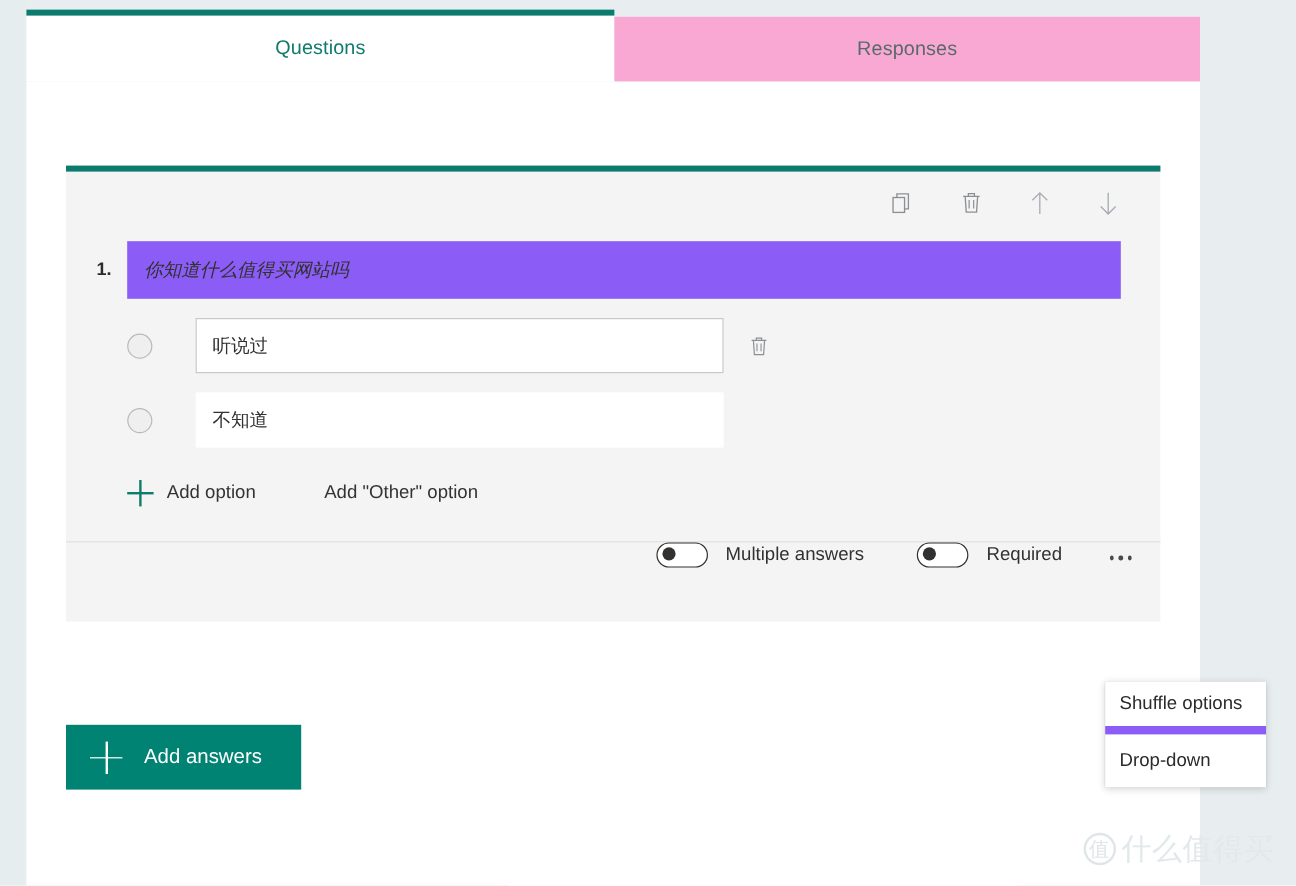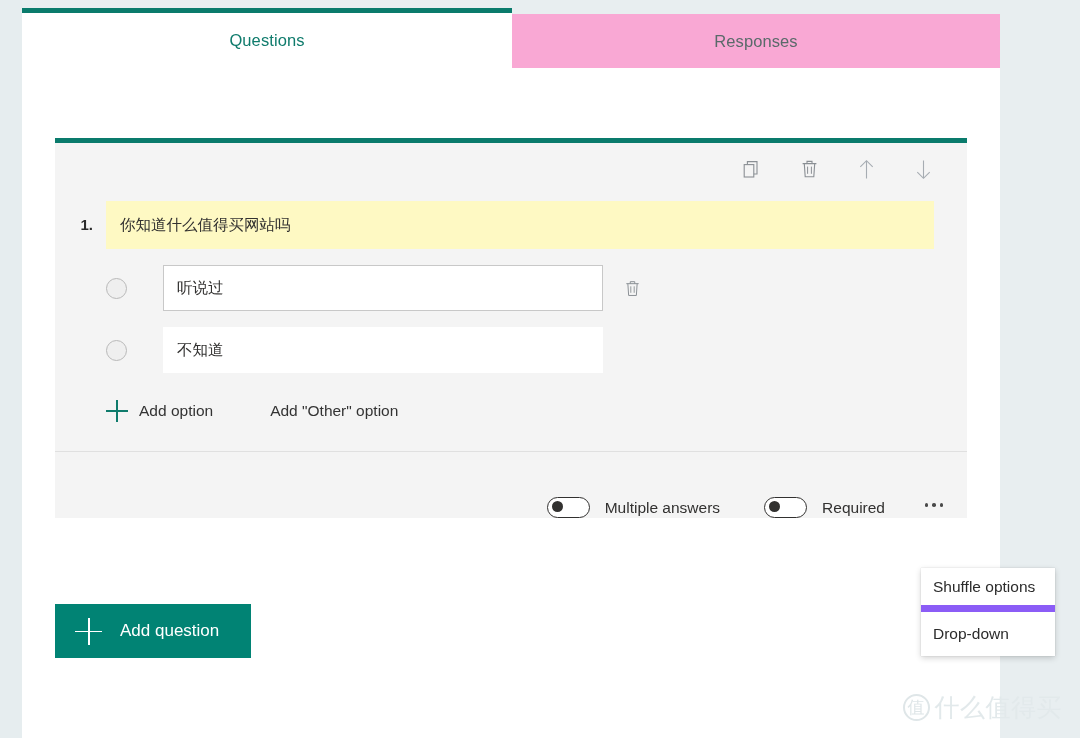--- a/index.html
+++ b/index.html
@@ -109,28 +109,29 @@
     text-align: right;
     padding-right: 13px;
     font-size: 15px;
     font-weight: bold;
     color: #2b2b2b;
     line-height: 48px;
   }
   #question-title-input {
     flex: 1;
     height: 48px;
-    background: #fef9c3;
+    background: #8b5cf6;
     border: none;
     display: flex;
     align-items: center;
     padding: 0 14px;
     font-size: 15.5px;
     color: #323130;
     cursor: text;
+    font-style: italic;
   }
 
   
   #options-list {
     margin-top: 16px;
     padding-left: 51px;
   }
   .option-row {
     display: flex;
     align-items: center;
@@ -208,21 +209,21 @@
 
   
   #card-divider {
     height: 1px;
     background: #e0e0e0;
     margin: 18px 0 0 0;
   }
   #card-footer {
     height: 66px;
     display: flex;
-    align-items: flex-end;
+    align-items: flex-start;
     justify-content: flex-end;
     padding-right: 20px;
   }
   .toggle-group {
     display: flex;
     align-items: center;
     margin-left: 44px;
   }
   .toggle {
     width: 43px; height: 21px;
@@ -446,21 +447,21 @@
         <i></i>
         <i></i>
         <i></i>
       </div>
     </div>
 
   </div>
 
   <div id="add-question-btn">
     <span id="plus-big"></span>
-    <span id="add-question-label">Add question</span>
+    <span id="add-question-label">Add answers</span>
   </div>
 
 </div>
 
 <div id="context-menu">
   <div class="menu-item">Shuffle options</div>
   <div class="menu-item">Drop-down</div>
 </div>
 
 <div id="watermark">

